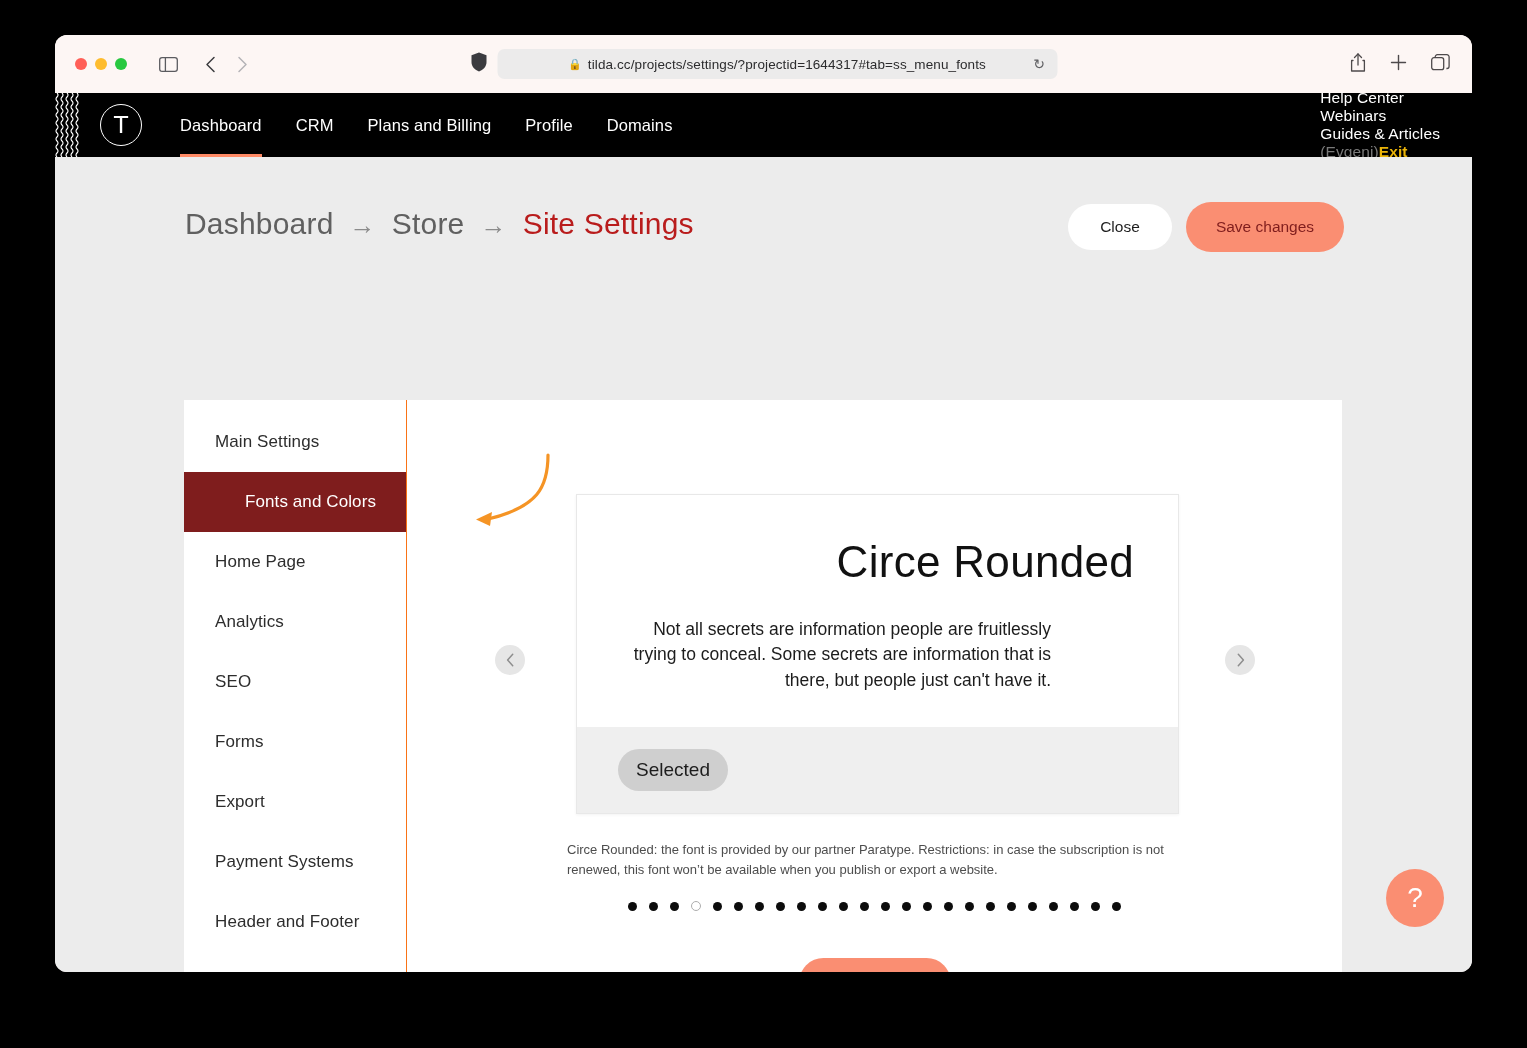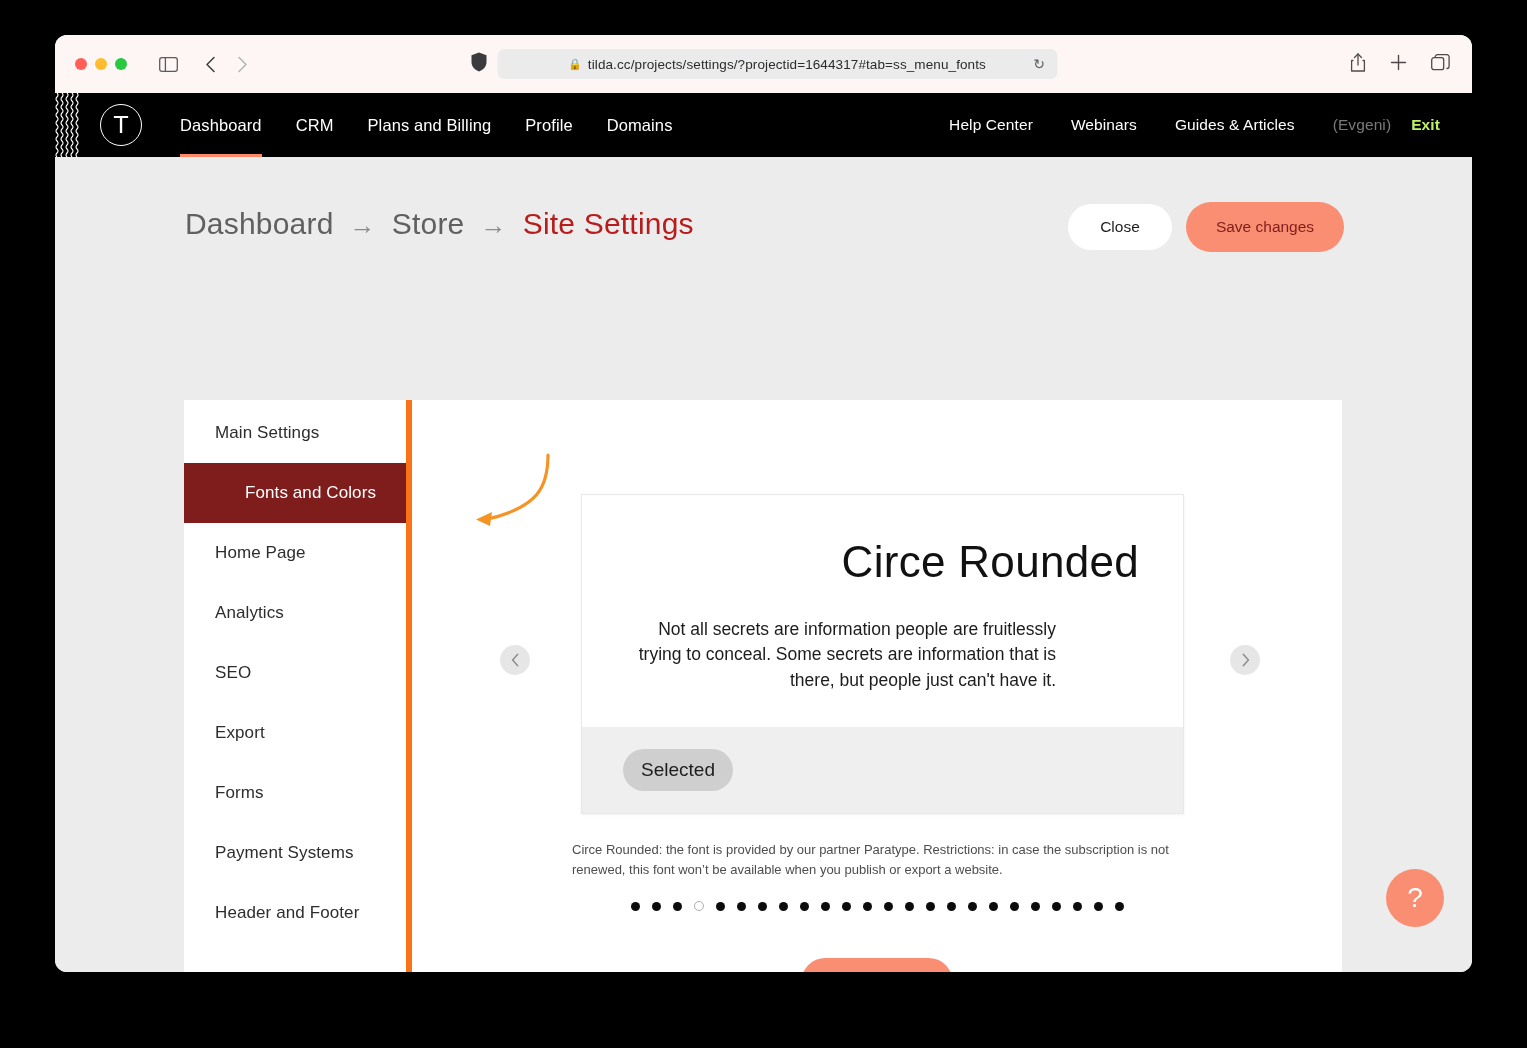--- a/index.html
+++ b/index.html
@@ -123,25 +123,25 @@
   }
   .nav-link.active::after {
     content: "";
     position: absolute;
     left: 0; right: 0; bottom: 0;
     height: 3px;
     background: #ff8a65;
   }
   .nav-right {
     position: absolute; right: 32px;
-    display: flex; align-items: flex-start;
+    display: flex; align-items: flex-start; flex-direction: column;
   }
   .nav-right .nav-link { margin-right: 0; margin-left: 38px; font-size: 15.5px; }
   .muted-user { color: #7a7a7a; }
-  .exit-link { color: #bef264; font-weight: bold; margin-left: 20px; }
+  .exit-link { color: #eab308; font-weight: bold; margin-left: 0; }
 
   
   .page {
     position: relative;
     height: 815px;
     background: #ececec;
     overflow: hidden;
   }
   .crumbs {
     position: absolute;
@@ -181,23 +181,23 @@
   
   .panel {
     position: absolute;
     left: 129px; top: 243px;
     width: 1158px; height: 572px;
     background: #fff;
     display: flex;
   }
   .side-menu {
     width: 222px;
-    border-right: 6px solid #f97316;
+    border-right: 1px solid #f97316;
     flex-shrink: 0;
-    padding-top: 3px;
+    padding-top: 12px;
   }
   .side-item {
     height: 60px;
     display: flex; align-items: center;
     padding-left: 31px;
     font-size: 17px;
     color: #2d2d2d;
     cursor: pointer;
     letter-spacing: 0.1px;
   }
@@ -484,24 +484,24 @@
           <div class="side-item">
               <span>Home Page</span>
             </div>
           <div class="side-item">
               <span>Analytics</span>
             </div>
           <div class="side-item">
               <span>SEO</span>
             </div>
           <div class="side-item">
+              <span>Forms</span>
+            </div>
+          <div class="side-item">
               <span>Export</span>
-            </div>
-          <div class="side-item">
-              <span>Forms</span>
             </div>
           <div class="side-item">
               <span>Payment Systems</span>
             </div>
           <div class="side-item">
               <span>Header and Footer</span>
             </div>
 
         </div>
 

